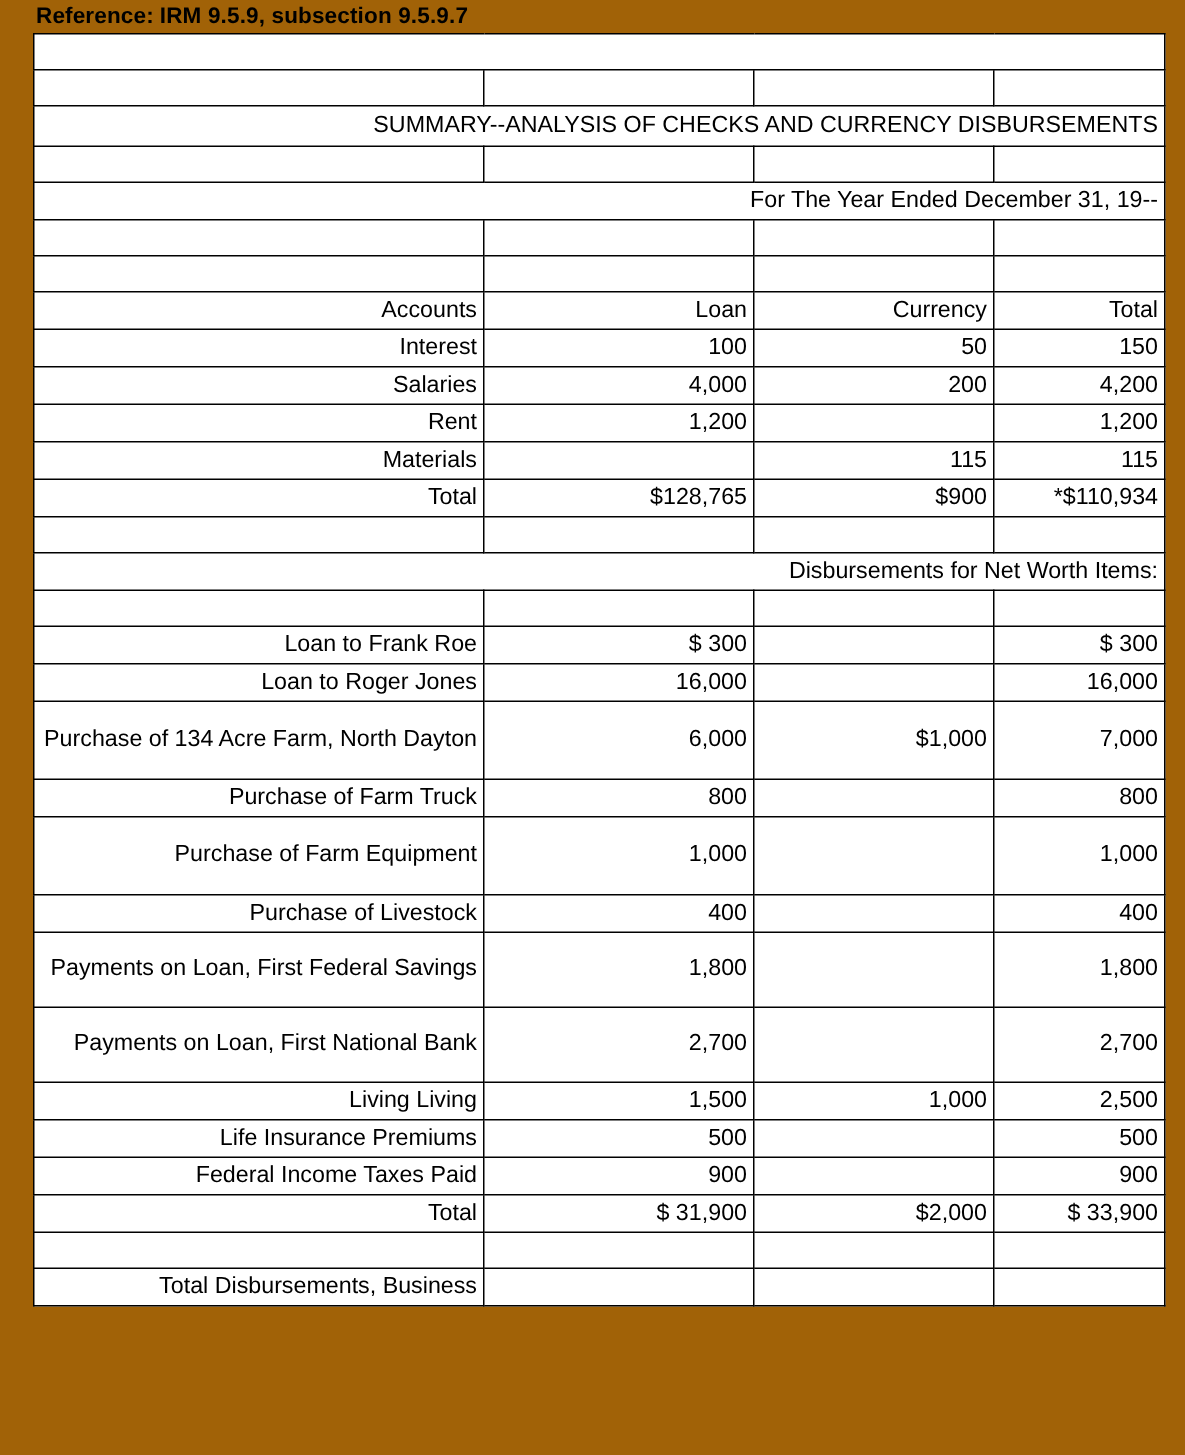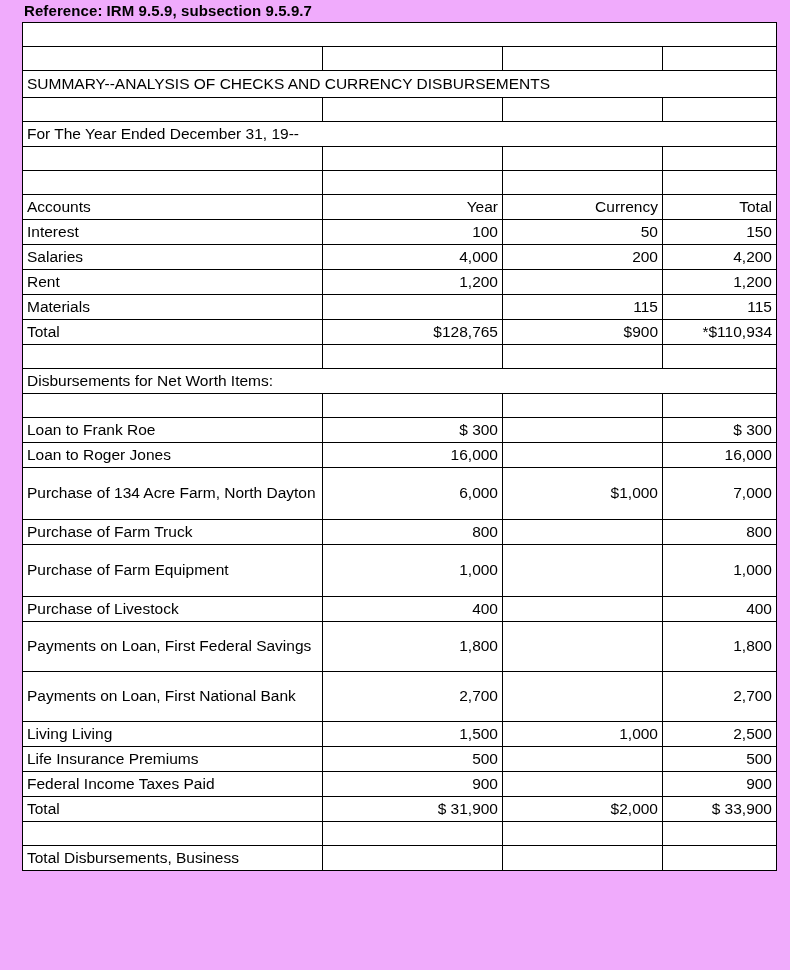--- a/index.html
+++ b/index.html
@@ -13,21 +13,21 @@
     font-family: "Liberation Sans", sans-serif;
     color: #000000;
     overflow: hidden;
     position: relative;
   }
 
   #page {
     position: relative;
     width: 790px;
     height: 970px;
-    background: #f0abfc;
+    background: #a16207;
   }
 
   .ref-line {
     position: absolute;
     top: 2px;
     left: 24px;
     font-size: 15px;
     font-weight: bold;
     letter-spacing: 0.1px;
     white-space: nowrap;
@@ -59,21 +59,21 @@
     overflow: hidden;
     white-space: normal;
   }
 
   
   col.c-acct  { width: 300px; }
   col.c-check { width: 180px; }
   col.c-curr  { width: 160px; }
   col.c-total { width: 114px; }
 
-  td.label  { text-align: left; }
+  td.label  { text-align: right; }
   td.num    { text-align: right; }
   td.empty  { }
 
   tr.r-blank td { height: 22px; }
   tr.r-normal td { height: 23px; }
   tr.r-head td { height: 25px; }
 
   
   td.tall-label {
     vertical-align: top;
@@ -141,21 +141,21 @@
 
         <tr class="r-blank">
           <td class="empty"></td>
           <td class="empty"></td>
           <td class="empty"></td>
           <td class="empty"></td>
         </tr>
 
         <tr class="r-normal">
           <td class="label">Accounts</td>
-          <td class="num">Year</td>
+          <td class="num">Loan</td>
           <td class="num">Currency</td>
           <td class="num">Total</td>
         </tr>
 
         <tr class="r-normal">
           <td class="label">Interest</td>
           <td class="num">100</td>
           <td class="num">50</td>
           <td class="num">150</td>
         </tr>

